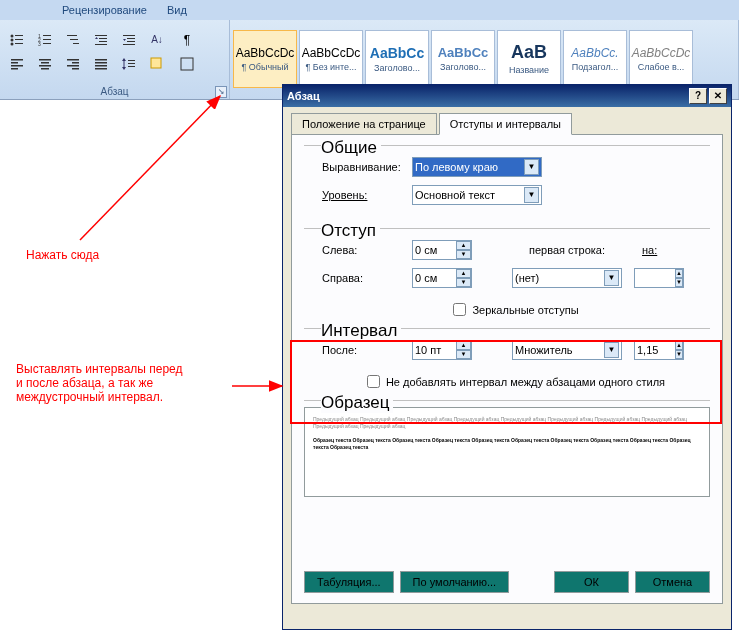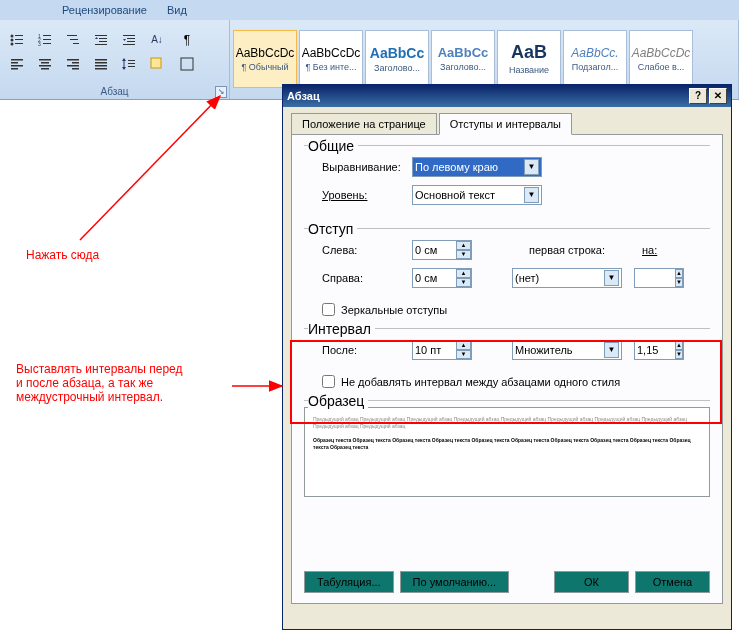--- a/index.html
+++ b/index.html
@@ -31,39 +31,39 @@
 .titlebar { height: 22px; background: linear-gradient(#0a246a, #3a6ea5); color: #fff; display: flex; align-items: center; padding: 0 4px; font-weight: bold; }
 .titlebar-text { flex: 1; }
 .titlebar-btn { width: 18px; height: 16px; background: #ece9d8; border: 1px solid #fff; border-right-color: #404040; border-bottom-color: #404040; color: #000; font-size: 10px; text-align: center; line-height: 14px; margin-left: 2px; cursor: pointer; }
 
 .tabs { display: flex; padding: 6px 8px 0 8px; }
 .tab { padding: 4px 10px; border: 1px solid #919b9c; background: #ece9d8; font-size: 11px; cursor: pointer; margin-right: 2px; }
 .tab.active { background: #fcfcfe; border-bottom: 1px solid #fcfcfe; position: relative; z-index: 2; }
 .tab-panel { margin: -1px 8px 8px 8px; border: 1px solid #919b9c; background: #fcfcfe; padding: 10px 12px; height: 470px; position: relative; }
 
 .fieldset { border: none; margin-bottom: 12px; position: relative; }
-.fieldset-label { font-size: 14px; color: #000; position: absolute; top: -7px; left: 4px; background: #fcfcfe; padding-right: 4px; }
+.fieldset-label { font-size: 17px; color: #000; position: absolute; top: -7px; left: 17px; background: #fcfcfe; padding-right: 4px; }
 .fieldset-line { border-top: 1px solid #c0c0c0; margin-top: 0; }
 .fieldset-body { padding: 10px 8px 4px 18px; }
 
 .row { display: flex; align-items: center; margin-bottom: 6px; height: 22px; }
 .row label { width: 90px; font-size: 11px; }
 .row .label2 { width: 110px; font-size: 11px; text-decoration: underline; }
 .row .label2.nou { text-decoration: none; text-align: center; }
 
 .combo { height: 20px; border: 1px solid #7f9db9; background: #fff; display: flex; align-items: center; padding: 0 2px; font-size: 11px; cursor: pointer; }
 .combo.sel { background: #316ac5; color: #fff; }
 .combo .arrow { margin-left: auto; width: 15px; height: 16px; background: #dbe9f7; border: 1px solid #7f9db9; text-align: center; font-size: 8px; line-height: 14px; color: #000; }
 
 .spinner { width: 60px; height: 20px; border: 1px solid #7f9db9; background: #fff; display: flex; align-items: center; }
 .spinner input { width: 40px; border: none; font-size: 11px; padding: 0 2px; outline: none; }
 .spin-btns { width: 15px; display: flex; flex-direction: column; margin-left: auto; }
 .spin-btn { height: 9px; background: #dbe9f7; border: 1px solid #7f9db9; font-size: 6px; text-align: center; line-height: 7px; cursor: pointer; }
 
-.checkbox-row { display: flex; align-items: center; margin: 4px 0 4px 18px; font-size: 11px; }
+.checkbox-row { display: flex; align-items: center; margin: 4px 0 4px 18px; font-size: 11px; justify-content: center; }
 .checkbox-row input { margin-right: 6px; }
 
 .highlight-box { position: absolute; border: 2px solid #ff0000; pointer-events: none; }
 
 .preview-box { border: 1px solid #919b9c; background: #fff; height: 90px; margin: 6px 0; padding: 8px; font-size: 5px; color: #888; line-height: 1.4; overflow: hidden; }
 .preview-box .strong { color: #000; font-weight: bold; }
 
 .dialog-buttons { position: absolute; bottom: 10px; left: 12px; right: 12px; display: flex; gap: 6px; }
 .dialog-buttons .spacer { flex: 1; }
 .dlg-btn { height: 22px; padding: 0 12px; background: #0f766e; border: 1px solid #919b9c; font-size: 11px; cursor: pointer; min-width: 75px; }

